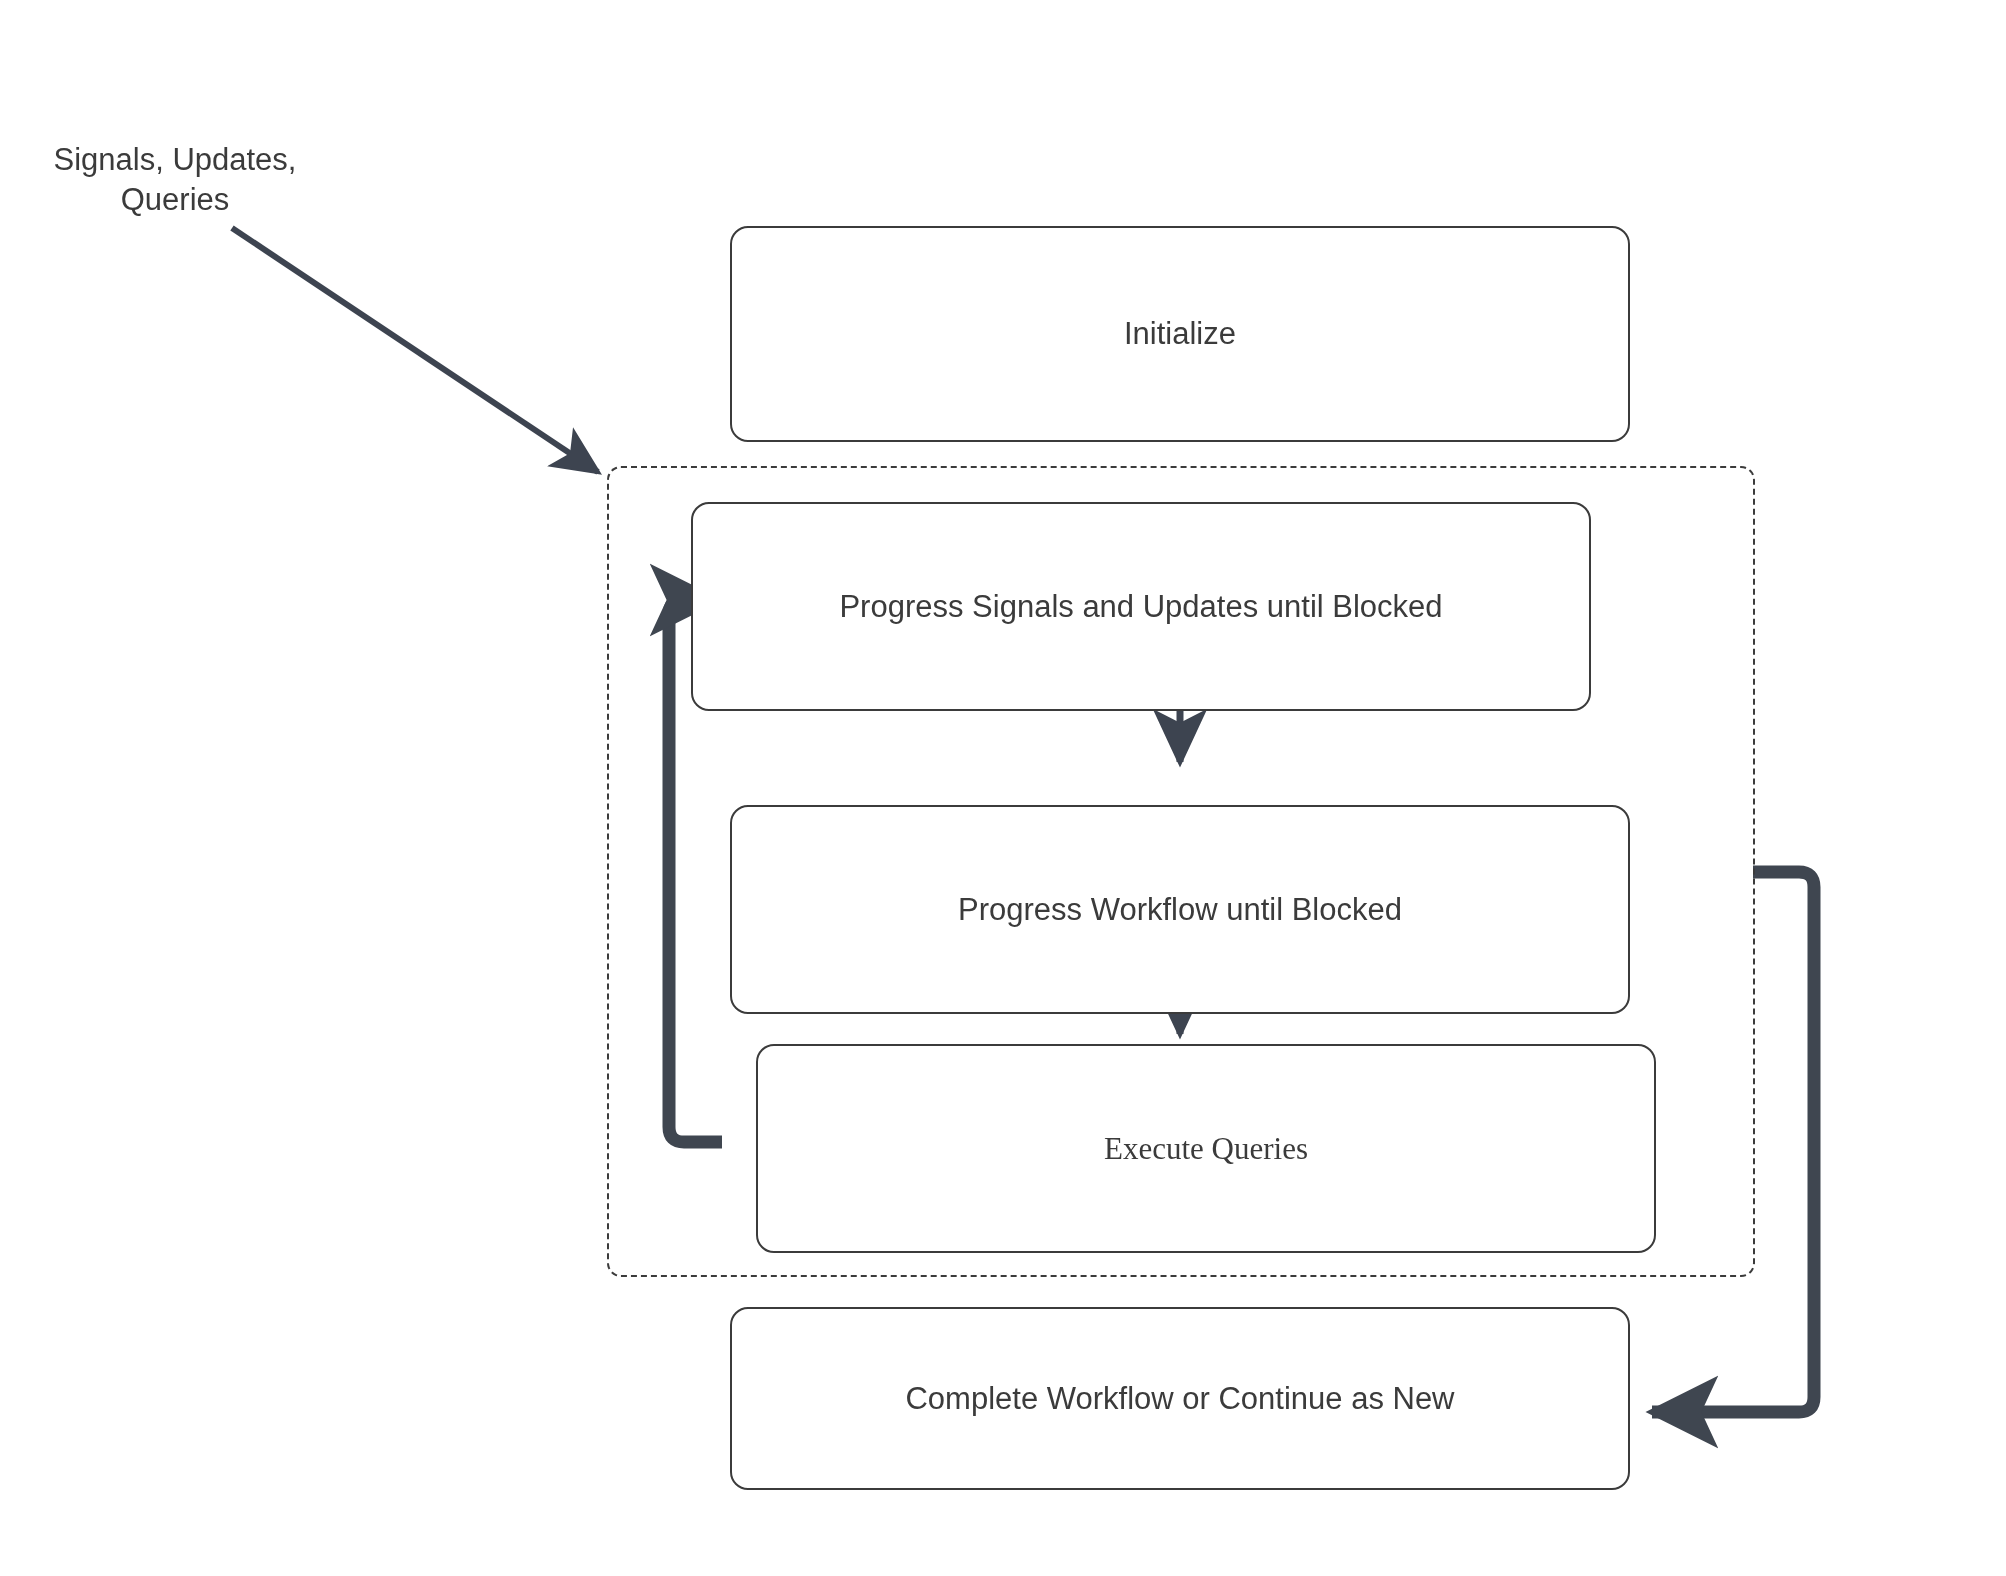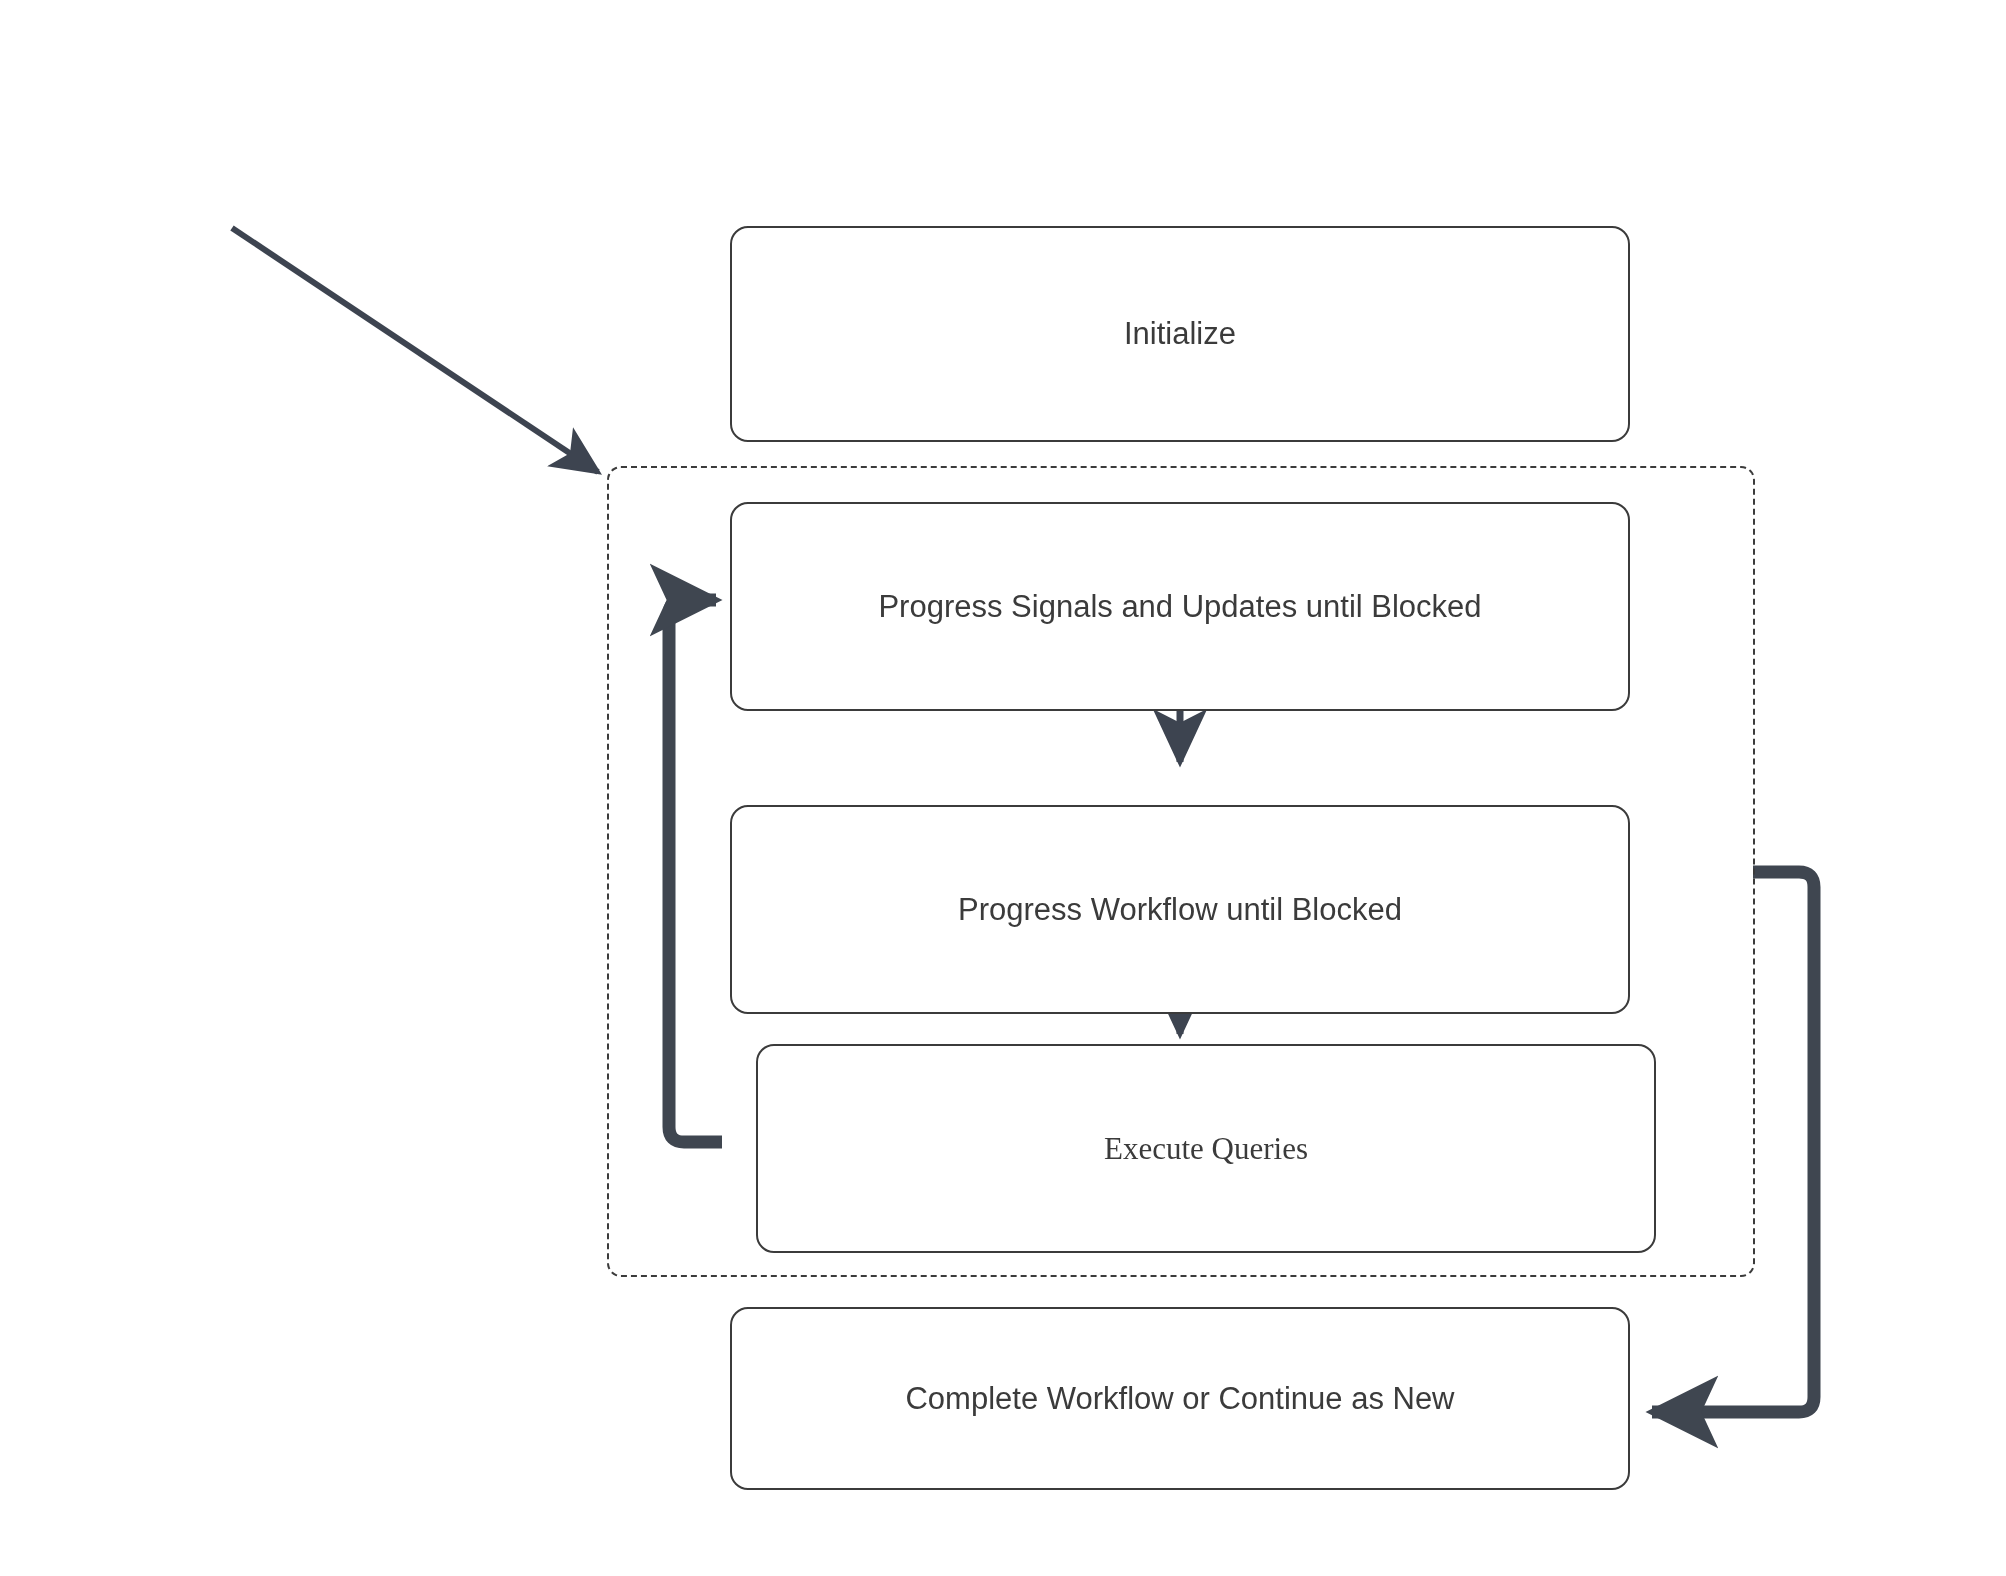--- a/index.html
+++ b/index.html
@@ -64,20 +64,22 @@
     border: 2px dashed #3b3b3b;
     border-radius: 14px;
   }
 </style>
 </head>
 <body>
 
 <div id="canvas">
 
 
+  <div class="edge-label" style="left: 20px; top: 140px; width: 310px;">Signals, Updates,
+Queries</div>
 
   <svg id="edges" viewBox="0 0 2006 1576" xmlns="http://www.w3.org/2000/svg">
     <defs>
       <marker id="arrow-thin" markerWidth="9" markerHeight="9" refX="7.6" refY="4.5" orient="auto" markerUnits="strokeWidth">
         <path d="M0,0.6 L8.4,4.5 L0,8.4 L2,4.5 Z" fill="#3d4450"></path>
       </marker>
       <marker id="arrow-thick" markerWidth="6" markerHeight="6" refX="5.1" refY="3" orient="auto" markerUnits="strokeWidth">
         <path d="M0,0.2 L5.6,3 L0,5.8 L1.3,3 Z" fill="#3f4650"></path>
       </marker>
     </defs>
@@ -102,21 +104,21 @@
       <path d="M1753,872 L1799,872 Q1814,872 1814,887 L1814,1397 Q1814,1412 1799,1412 L1652,1412" fill="none" stroke="#3f4650" stroke-width="13" stroke-linecap="butt" stroke-linejoin="round" marker-end="url(#arrow-thick)"></path>
     </g>
   </svg>
 
   <div class="cluster" style="left: 607px; top: 466px; width: 1148px; height: 811px;"></div>
 
   <div class="node" style="left: 730px; top: 226px; width: 900px; height: 216px;">
     <span>Initialize</span>
   </div>
 
-  <div class="node" style="left: 730px; top: 502px; width: 900px; height: 209px;">
+  <div class="node" style="left: 691px; top: 502px; width: 900px; height: 209px;">
     <span>Progress Signals and Updates until Blocked</span>
   </div>
 
   <div class="node" style="left: 730px; top: 805px; width: 900px; height: 209px;">
     <span>Progress Workflow until Blocked</span>
   </div>
 
   <div class="node" style="left: 756px; top: 1044px; width: 900px; height: 209px; font-family: Liberation Serif, serif;">
     <span>Execute Queries</span>
   </div>

